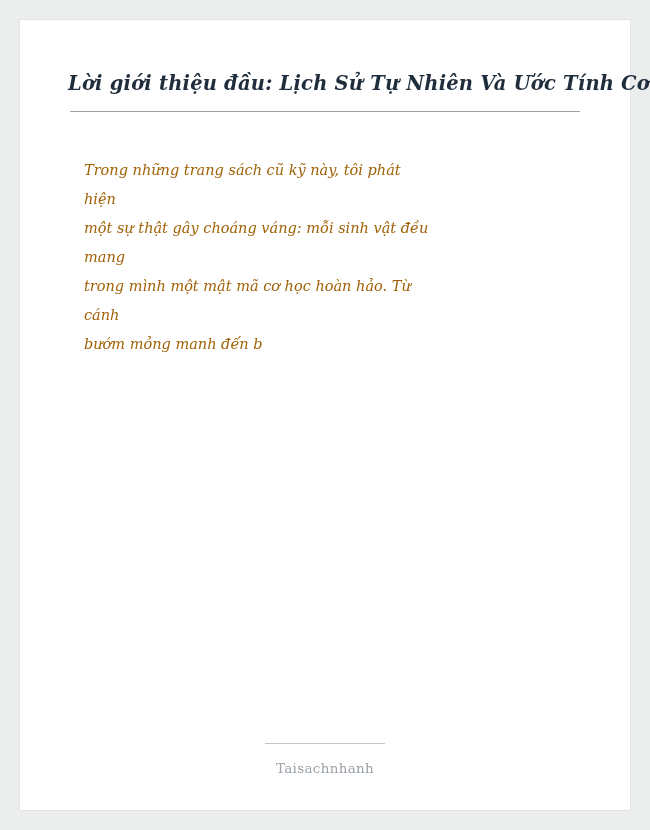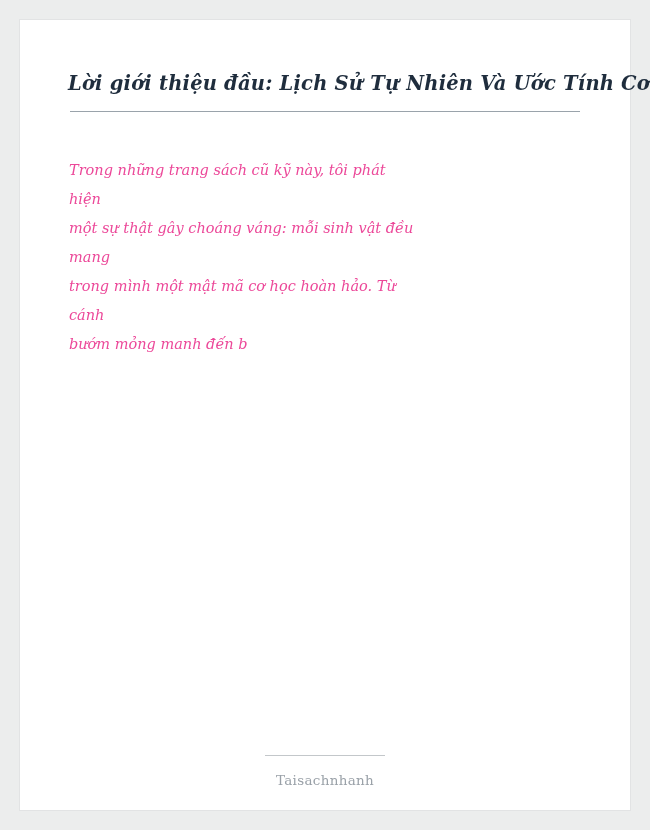--- a/index.html
+++ b/index.html
@@ -45,28 +45,28 @@
   .title-rule {
     height: 1px;
     background: #9aa3ab;
     margin: 0 2px 44px 2px;
   }
   .body-text {
     font-family: "DejaVu Serif", serif;
     font-style: italic;
     font-size: 14.5px;
     line-height: 2.0;
-    color: #ec4899;
+    color: #a16207;
     white-space: pre-wrap;
-    margin: 1px;
+    margin: 16px;
     max-width: 400px;
   }
   .footer {
     flex: 0 0 auto;
-    padding-bottom: 22px;
+    padding-bottom: 34px;
     text-align: center;
   }
   .footer-rule {
     width: 120px;
     height: 1px;
     background: #c3c7ca;
     margin: 0 auto 16px auto;
   }
   .footer-text {
     font-family: "DejaVu Serif", serif;

